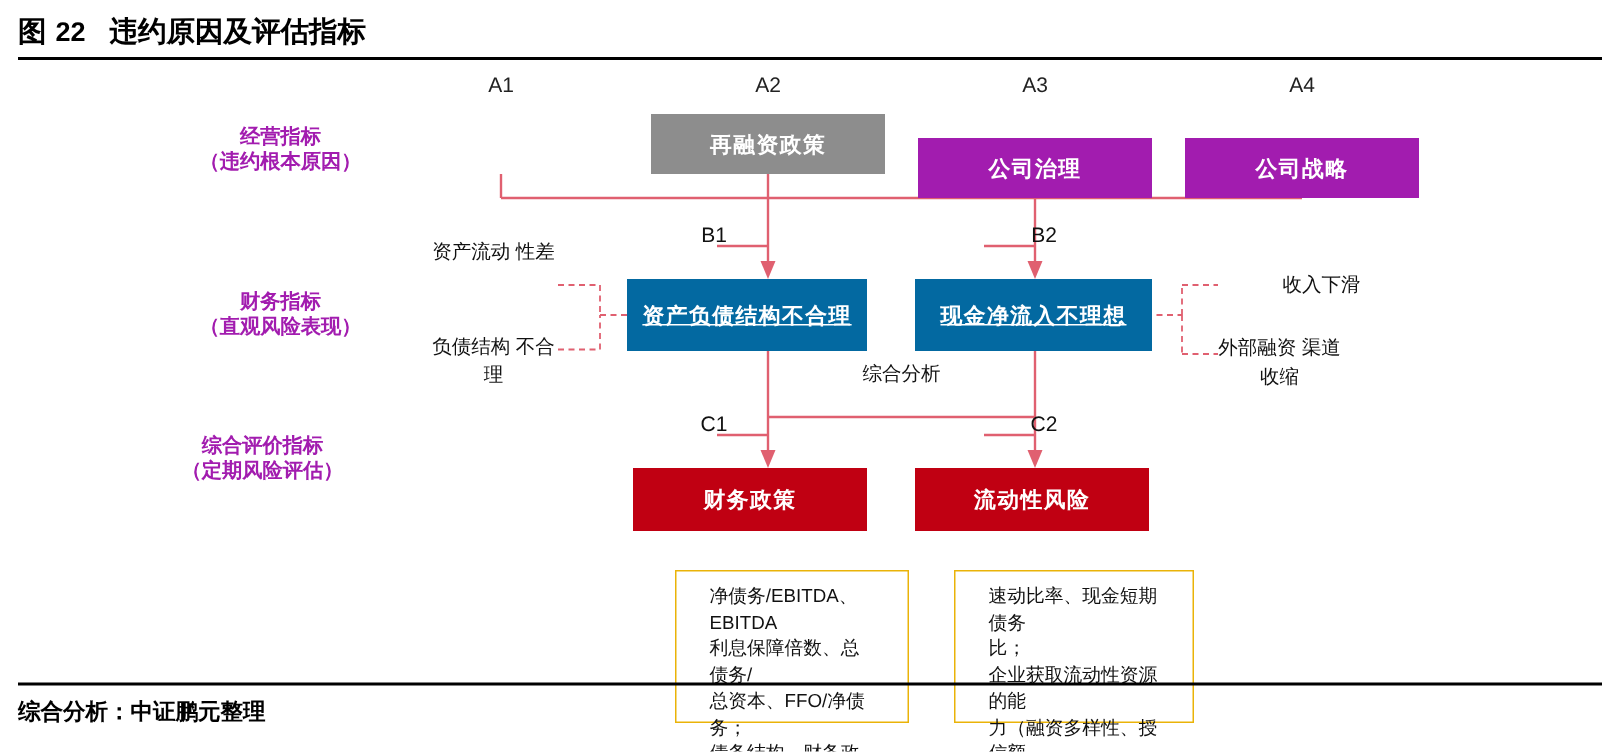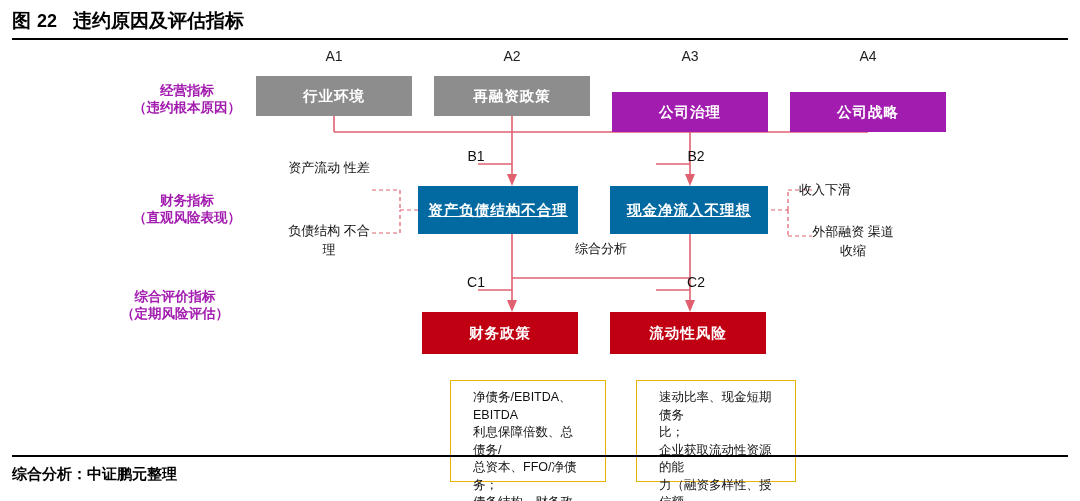--- a/index.html
+++ b/index.html
@@ -230,36 +230,35 @@
     </div>
     <div class="row-label" style="left:112px; top:152px;">
       <div>财务指标</div>
       <div>（直观风险表现）</div>
     </div>
     <div class="row-label" style="left:100px; top:248px;">
       <div>综合评价指标</div>
       <div>（定期风险评估）</div>
     </div>
 
-    <div class="box gray" style="left:256px; top:36px; width:156px; height:40px;">行业环境</div>
     <div class="box gray" style="left:434px; top:36px; width:156px; height:40px;">再融资政策</div>
     <div class="box blue" style="left:612px; top:36px; width:156px; height:40px;">公司治理</div>
     <div class="box blue" style="left:790px; top:36px; width:156px; height:40px;">公司战略</div>
 
     <div class="stage-tag" style="left:456px; top:108px;">B1</div>
     <div class="stage-tag" style="left:676px; top:108px;">B2</div>
 
     <div class="box pink" style="left:418px; top:146px; width:160px; height:48px;">资产负债结构不合理</div>
     <div class="box pink" style="left:610px; top:146px; width:158px; height:48px;">现金净流入不理想</div>
 
     <div class="side-note" style="left:284px; top:118px;">资产流动
 性差</div>
     <div class="side-note" style="left:284px; top:181px;">负债结构
 不合理</div>
-    <div class="side-note" style="left:780px; top:140px;">收入下滑</div>
+    <div class="side-note" style="left:836px; top:140px;">收入下滑</div>
     <div class="side-note" style="left:808px; top:182px;">外部融资
 渠道收缩</div>
 
     <div class="mid-note" style="left:546px; top:200px;">综合分析</div>
 
     <div class="stage-tag" style="left:456px; top:234px;">C1</div>
     <div class="stage-tag" style="left:676px; top:234px;">C2</div>
 
     <div class="box red" style="left:422px; top:272px; width:156px; height:42px;">财务政策</div>
     <div class="box red" style="left:610px; top:272px; width:156px; height:42px;">流动性风险</div>

